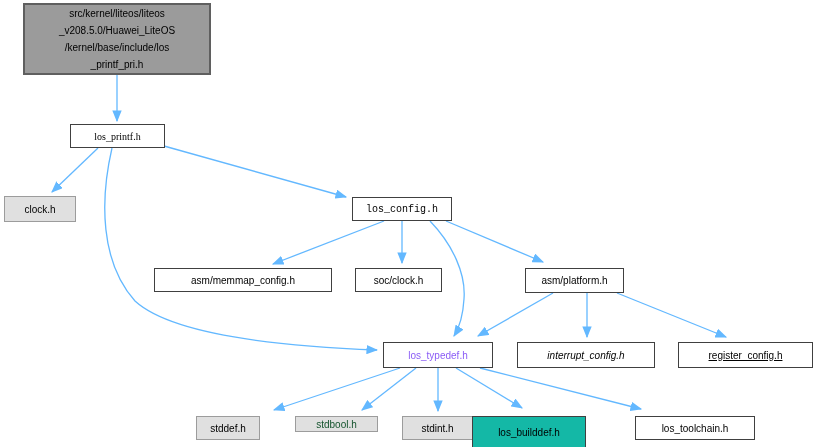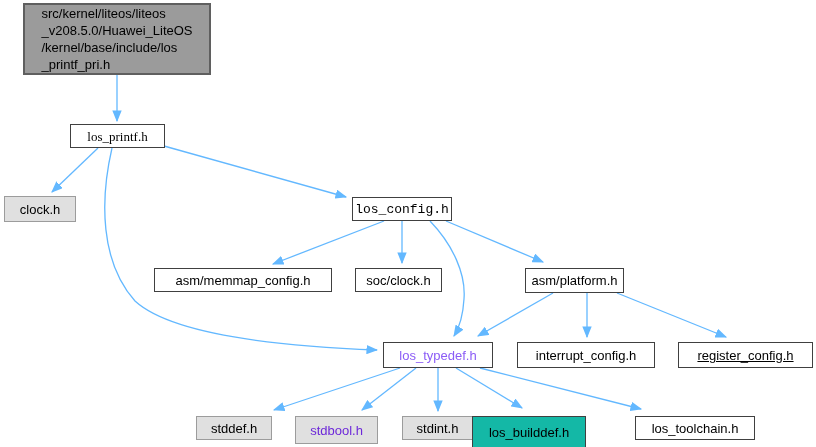--- a/index.html
+++ b/index.html
@@ -22,22 +22,22 @@
     width: 816px;
     height: 447px;
     z-index: 1;
   }
   .node {
     position: absolute;
     box-sizing: border-box;
     display: flex;
     align-items: center;
     justify-content: center;
-    text-align: left;
-    font-size: 13px;
+    text-align: center;
+    font-size: 10px;
     line-height: 17px;
     color: #000000;
     white-space: pre-line;
     z-index: 2;
     padding: 0 20px;
   }
 </style>
 </head>
 <body>
 
@@ -72,21 +72,21 @@
 _v208.5.0/Huawei_LiteOS
 /kernel/base/include/los
 _printf_pri.h</div>
       <div class="node" style="left: 70px; top: 124px; width: 95px; height: 24px; background: rgb(255, 255, 255); border: 1px solid rgb(64, 64, 64); color: rgb(0, 0, 0); font-family: Liberation Serif, serif;">los_printf.h</div>
       <div class="node" style="left: 4px; top: 196px; width: 72px; height: 26px; background: rgb(224, 224, 224); border: 1px solid rgb(156, 156, 156); color: rgb(0, 0, 0);">clock.h</div>
       <div class="node" style="left: 352px; top: 197px; width: 100px; height: 24px; background: rgb(255, 255, 255); border: 1px solid rgb(64, 64, 64); color: rgb(0, 0, 0); font-family: Liberation Mono, monospace;">los_config.h</div>
       <div class="node" style="left: 154px; top: 268px; width: 178px; height: 24px; background: rgb(255, 255, 255); border: 1px solid rgb(64, 64, 64); color: rgb(0, 0, 0);">asm/memmap_config.h</div>
       <div class="node" style="left: 355px; top: 268px; width: 87px; height: 24px; background: rgb(255, 255, 255); border: 1px solid rgb(64, 64, 64); color: rgb(0, 0, 0);">soc/clock.h</div>
       <div class="node" style="left: 525px; top: 268px; width: 99px; height: 25px; background: rgb(255, 255, 255); border: 1px solid rgb(64, 64, 64); color: rgb(0, 0, 0);">asm/platform.h</div>
       <div class="node" style="left: 383px; top: 342px; width: 110px; height: 26px; background: rgb(255, 255, 255); border: 1px solid rgb(64, 64, 64); color: #8b5cf6;">los_typedef.h</div>
-      <div class="node" style="left: 517px; top: 342px; width: 138px; height: 26px; background: rgb(255, 255, 255); border: 1px solid rgb(64, 64, 64); color: rgb(0, 0, 0);">interrupt_config.h</div>
+      <div class="node" style="left: 517px; top: 342px; width: 138px; height: 26px; background: rgb(255, 255, 255); border: 1px solid rgb(64, 64, 64); color: rgb(0, 0, 0); font-style: italic;">interrupt_config.h</div>
       <div class="node" style="left: 678px; top: 342px; width: 135px; height: 26px; background: rgb(255, 255, 255); border: 1px solid rgb(64, 64, 64); color: rgb(0, 0, 0); text-decoration: underline;">register_config.h</div>
-      <div class="node" style="left: 196px; top: 416px; width: 76px; height: 24px; background: rgb(224, 224, 224); border: 1px solid rgb(156, 156, 156); color: rgb(0, 0, 0);">stddef.h</div>
-      <div class="node" style="left: 295px; top: 416px; width: 83px; height: 28px; background: rgb(224, 224, 224); border: 1px solid rgb(156, 156, 156); color: #6d28d9;">stdbool.h</div>
+      <div class="node" style="left: 196px; top: 416px; width: 64px; height: 24px; background: rgb(224, 224, 224); border: 1px solid rgb(156, 156, 156); color: rgb(0, 0, 0);">stddef.h</div>
+      <div class="node" style="left: 295px; top: 416px; width: 83px; height: 16px; background: rgb(224, 224, 224); border: 1px solid rgb(156, 156, 156); color: #14532d;">stdbool.h</div>
       <div class="node" style="left: 402px; top: 416px; width: 71px; height: 24px; background: rgb(224, 224, 224); border: 1px solid rgb(156, 156, 156); color: rgb(0, 0, 0);">stdint.h</div>
       <div class="node" style="left: 472px; top: 416px; width: 114px; height: 32px; background: #14b8a6; border: 1px solid rgb(64, 64, 64); color: rgb(0, 0, 0);">los_builddef.h</div>
       <div class="node" style="left: 635px; top: 416px; width: 120px; height: 24px; background: rgb(255, 255, 255); border: 1px solid rgb(64, 64, 64); color: rgb(0, 0, 0);">los_toolchain.h</div>
     </div>
 </div>
 
 </body></html>

